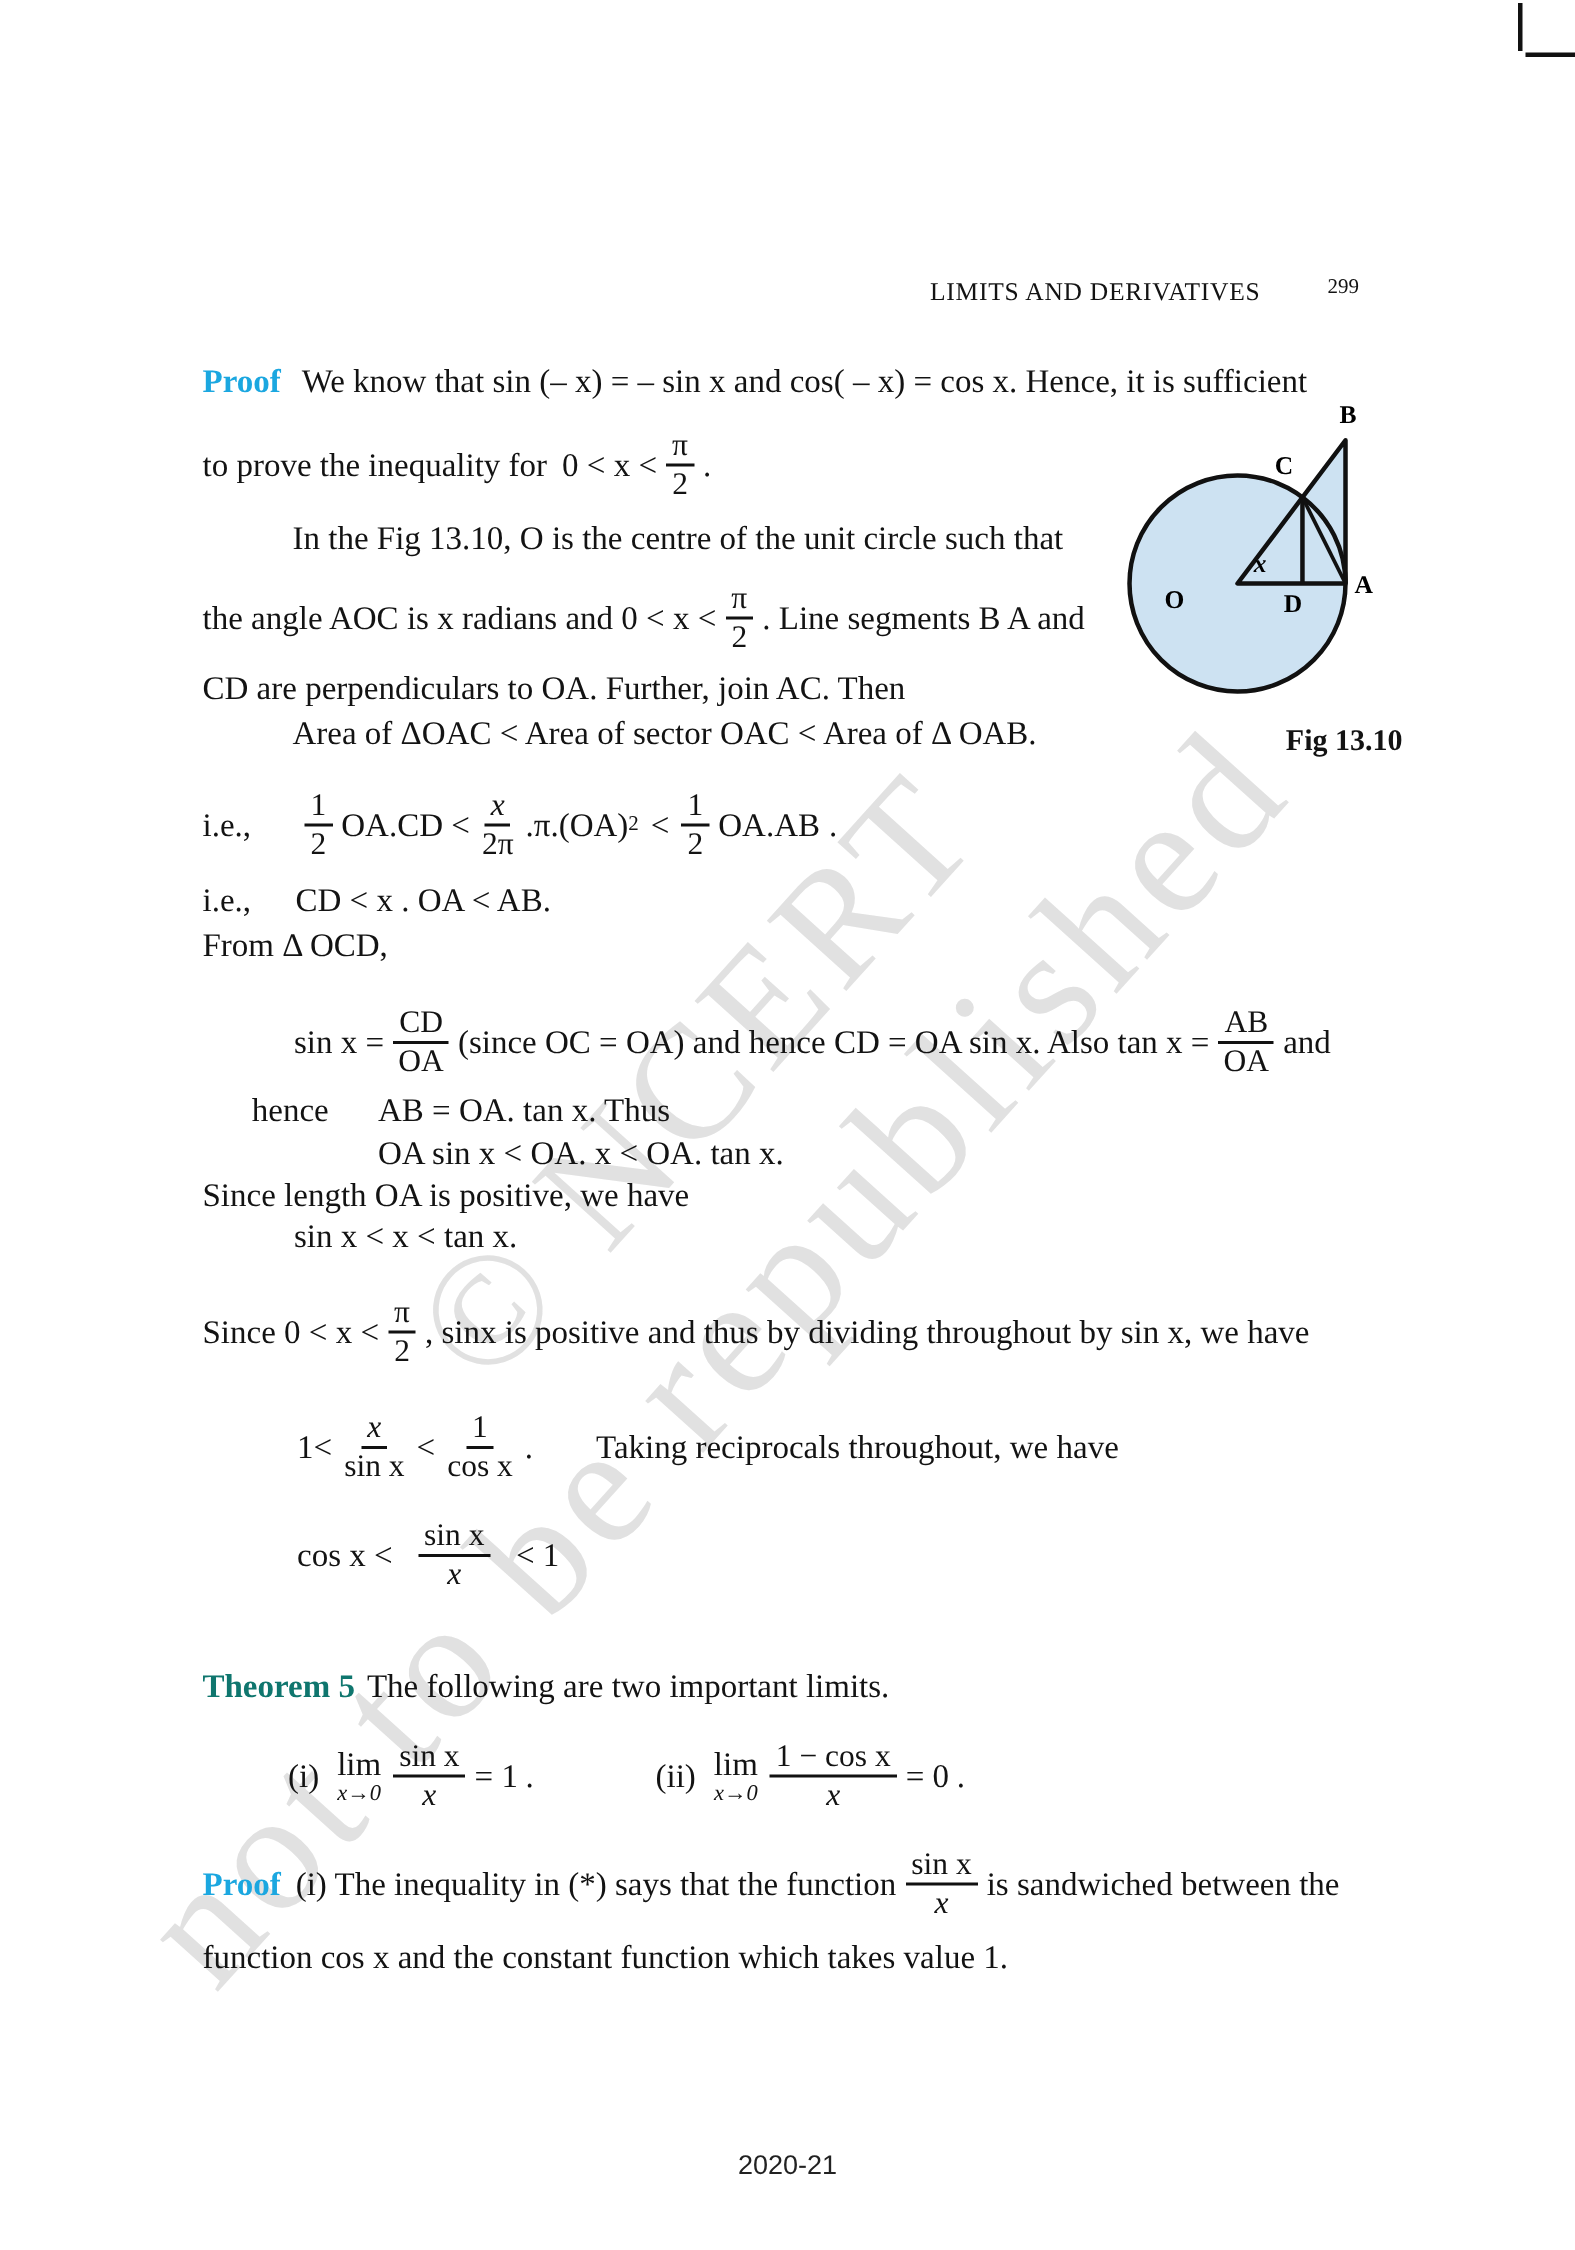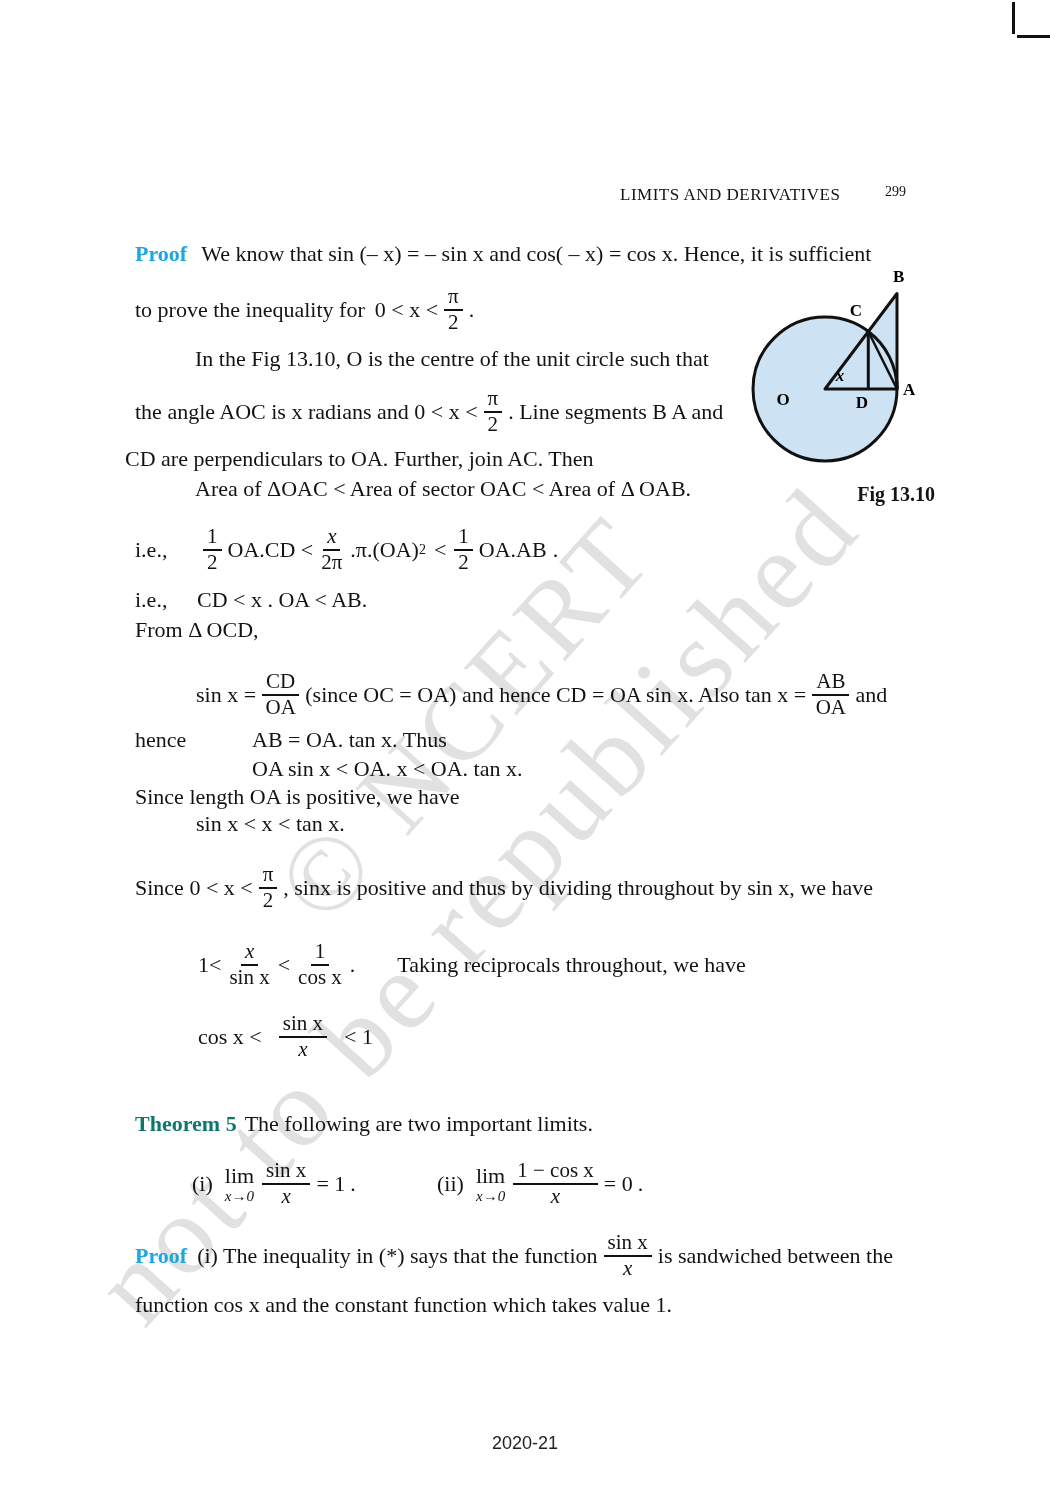--- a/index.html
+++ b/index.html
@@ -80,21 +80,21 @@
 
     <div class="abs tline" style="left:195px;top:345px;">In the Fig 13.10, O is the centre of the unit circle such that</div>
     <div class="abs mline" style="left:135px;top:384px;">
       <span>the angle AOC is x radians and 0 &lt; x &lt;</span>
       <span class="frac">
           <span class="num">π</span>
           <span class="den">2</span>
         </span>
       <span>. Line segments B A and</span>
     </div>
-    <div class="abs tline" style="left:125px;top:445px;">CD are perpendiculars to OA. Further, join AC. Then</div>
+    <div class="abs tline" style="left:135px;top:445px;">CD are perpendiculars to OA. Further, join AC. Then</div>
     <div class="abs tline" style="left:195px;top:475px;font-family:Liberation Serif, serif;">Area of  ΔOAC &lt; Area of sector  OAC &lt; Area of  Δ OAB.</div>
 
     <div class="abs" id="figure-box">
       <svg width="220" height="232" viewBox="0 0 220 232">
 
         <circle cx="110" cy="137" r="72" fill="#cde2f2" stroke="#111" stroke-width="3"></circle>
 
         <polygon points="110,137 182,137 182,41.5" fill="#cde2f2" stroke="#111" stroke-width="3" stroke-linejoin="round"></polygon>
 
         <path d="M 182 137 A 72 72 0 0 0 153.3 79.5" fill="none" stroke="#111" stroke-width="3"></path>
@@ -148,21 +148,21 @@
         </span>
       <span>(since OC = OA) and hence CD = OA sin x. Also  tan x =</span>
       <span class="frac">
           <span class="num">AB</span>
           <span class="den">OA</span>
         </span>
       <span>and</span>
     </div>
 
     <div class="abs tline" style="left:135px;top:726px;">
-      <span style="display:inline-block;width:117px;">hence</span><span>AB = OA. tan x. Thus</span>
+      <span style="display:inline-block;width:117px;text-align:center;">hence</span><span>AB = OA. tan x. Thus</span>
     </div>
     <div class="abs tline" style="left:252px;top:755px;">OA sin x &lt; OA. x &lt; OA. tan x.</div>
     <div class="abs tline" style="left:135px;top:783px;">Since length OA is positive, we have</div>
     <div class="abs tline" style="left:196px;top:810px;">sin x &lt; x &lt; tan x.</div>
 
     <div class="abs mline" style="left:135px;top:860px;">
       <span>Since 0 &lt; x &lt;</span>
       <span class="frac">
           <span class="num">π</span>
           <span class="den">2</span>

